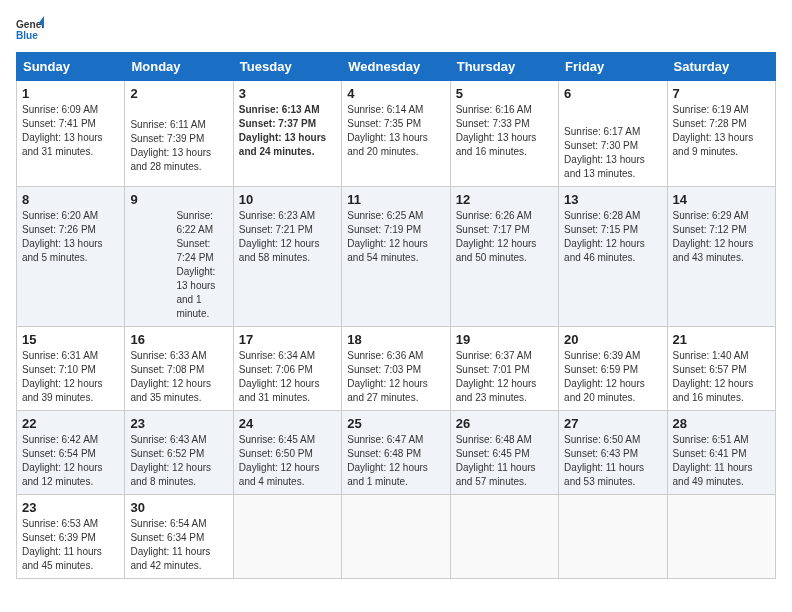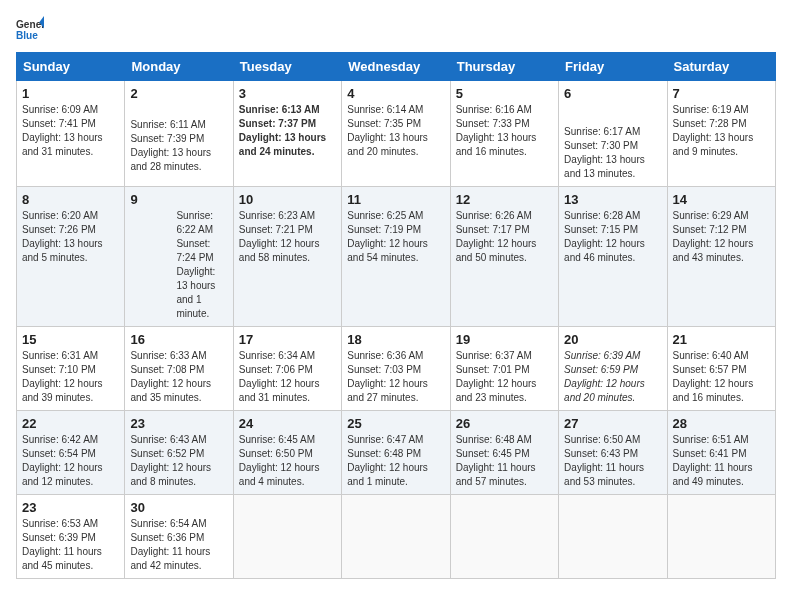--- a/index.html
+++ b/index.html
@@ -243,28 +243,28 @@
         </td>
         <td>
           <span class="day-number">19</span>
           <div class="day-info" style="white-space: pre-line;">Sunrise: 6:37 AM
 Sunset: 7:01 PM
 Daylight: 12 hours
 and 23 minutes.</div>
         </td>
         <td>
           <span class="day-number">20</span>
-          <div class="day-info" style="white-space: pre-line; font-style: italic;">Sunrise: 6:39 AM
+          <div class="day-info" style="white-space: pre-line;">Sunrise: 6:39 AM
 Sunset: 6:59 PM
 Daylight: 12 hours
 and 20 minutes.</div>
         </td>
         <td>
           <span class="day-number">21</span>
-          <div class="day-info" style="white-space: pre-line;">Sunrise: 6:40 AM
+          <div class="day-info" style="white-space: pre-line;">Sunrise: 1:40 AM
 Sunset: 6:57 PM
 Daylight: 12 hours
 and 16 minutes.</div>
         </td>
       </tr>
       <tr>
         <td>
           <span class="day-number">22</span>
           <div class="day-info" style="white-space: pre-line;">Sunrise: 6:42 AM
 Sunset: 6:54 PM
@@ -318,21 +318,21 @@
         <td>
           <span class="day-number">23</span>
           <div class="day-info" style="white-space: pre-line;">Sunrise: 6:53 AM
 Sunset: 6:39 PM
 Daylight: 11 hours
 and 45 minutes.</div>
         </td>
         <td>
           <span class="day-number">30</span>
           <div class="day-info" style="white-space: pre-line;">Sunrise: 6:54 AM
-Sunset: 6:36 PM
+Sunset: 6:34 PM
 Daylight: 11 hours
 and 42 minutes.</div>
         </td>
         <td class="empty-cell"></td>
         <td class="empty-cell"></td>
         <td class="empty-cell"></td>
         <td class="empty-cell"></td>
         <td class="empty-cell"></td>
       </tr>
     </tbody>

